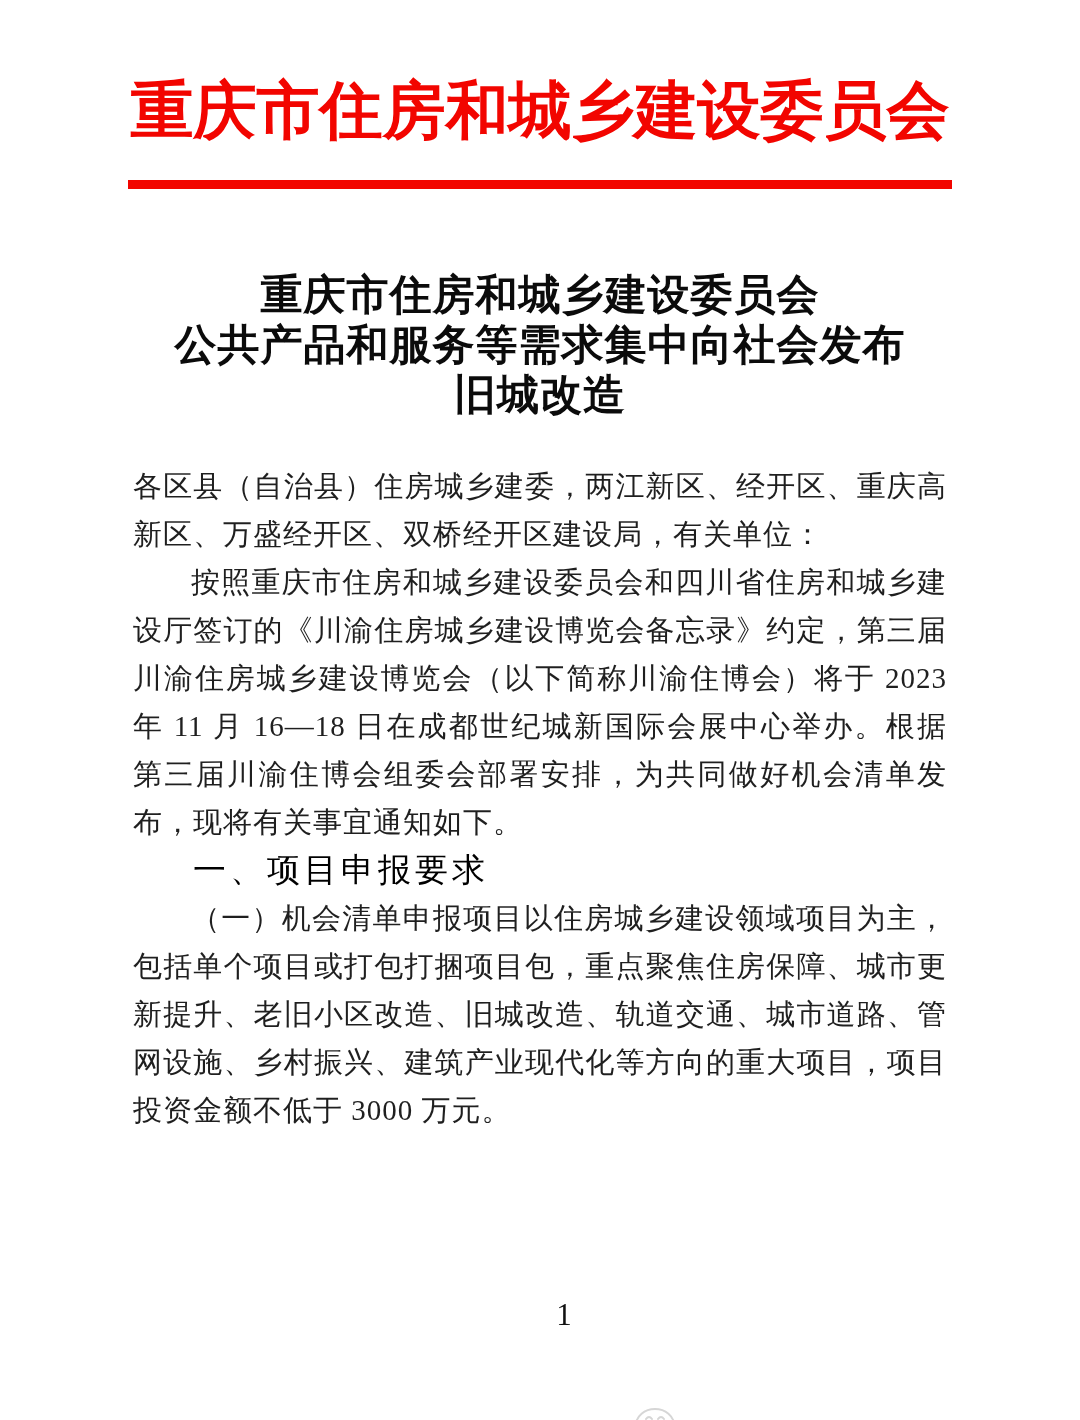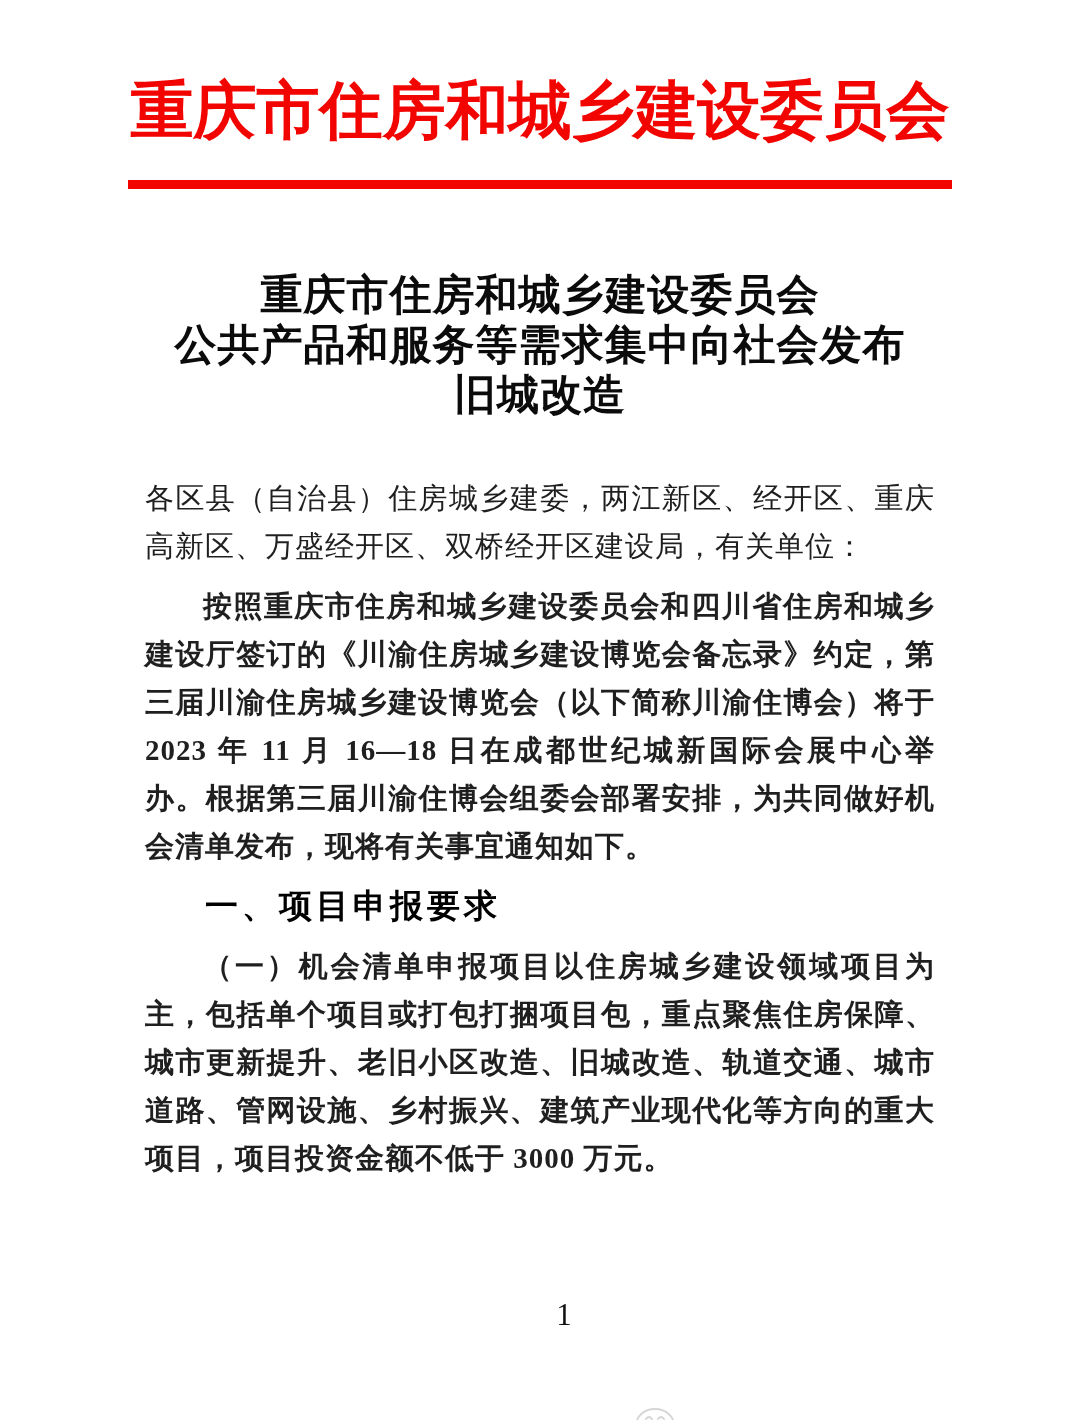--- a/index.html
+++ b/index.html
@@ -49,25 +49,25 @@
   }
   .doc-body{
     position:absolute;
     top:462px;left:133px;width:814px;
     font-size:29px;
     line-height:48px;
     text-align:justify;
     text-justify:inter-ideograph;
     letter-spacing:1px;
   }
-  .doc-body p{margin:12px;}
-  .para-indent{text-indent:2em;font-weight:bold;}
+  .doc-body p{margin:0;}
+  .para-indent{text-indent:2em;}
   .section-heading{
     font-family:"Liberation Sans", sans-serif;
-    font-weight:bold;
+    font-weight:normal;
     font-size:33px;
     line-height:48px;
     color:#000;
     padding-left:60px;
     letter-spacing:4px;
   }
   .page-number{
     position:absolute;
     top:1297px;left:0;width:100%;
     text-align:center;

